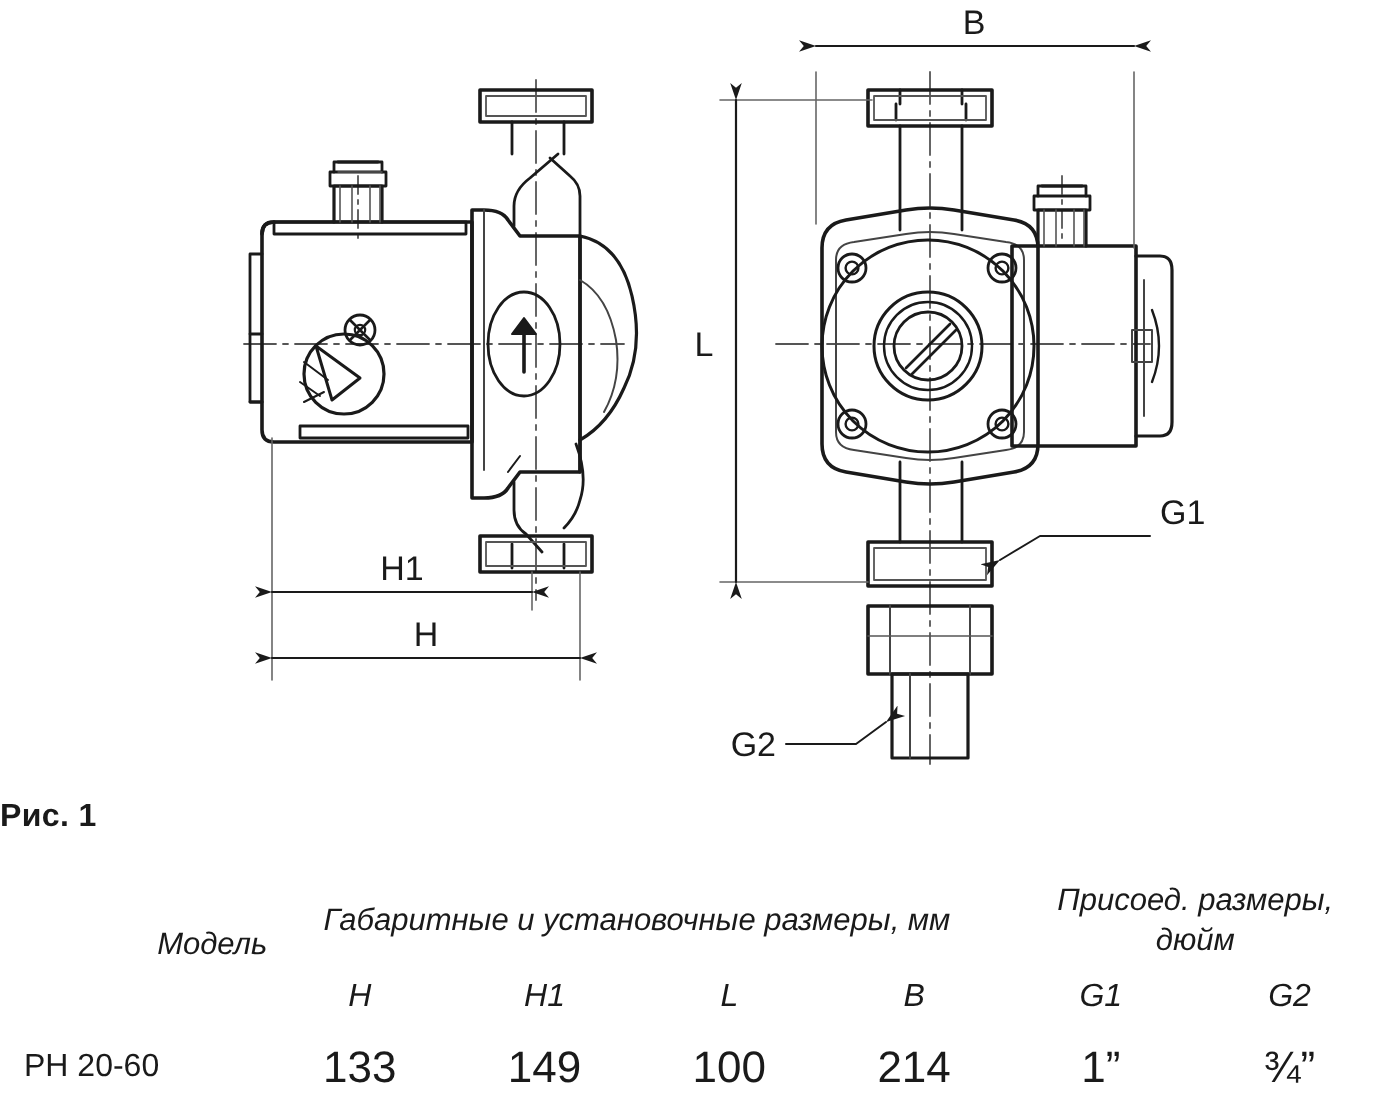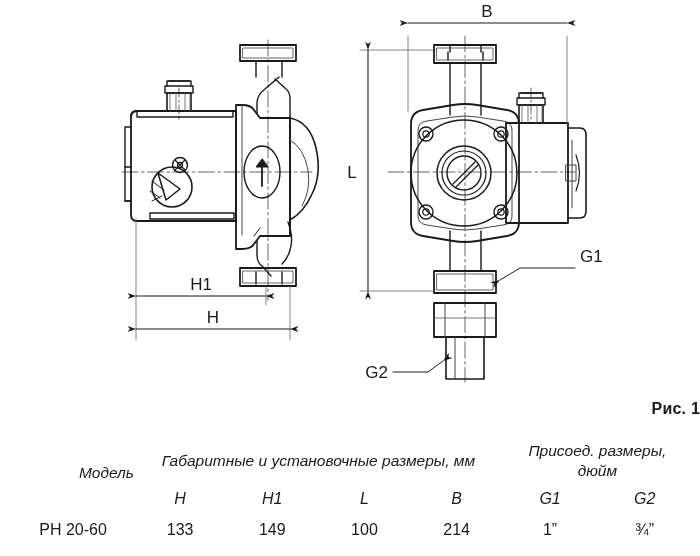--- a/index.html
+++ b/index.html
@@ -5,39 +5,39 @@
   html,body{margin:0;padding:0;background:#ffffff;}
   body{width:700px;height:556px;position:relative;overflow:hidden;
        font-family:"Liberation Sans", sans-serif;color:#1a1a1a;}
 
   
   #drawing{position:absolute;left:0;top:0;width:700px;height:400px;}
   #drawing svg{display:block;}
 
   
   #fig-caption{position:absolute;left:0;top:400px;width:700px;
-      text-align:right;font-weight:bold;font-size:16px;letter-spacing:.2px;}
+      text-align:left;font-weight:bold;font-size:16px;letter-spacing:.2px;}
 
   
   #spec-table{position:absolute;left:8px;top:434px;width:684px;
       border-collapse:collapse;font-size:15px;}
   #spec-table td,#spec-table th{padding:0;border:0;font-weight:normal;}
 
   .rule-top{border-top:2px solid #3c3c3c;}
   .rule-mid{border-top:1.5px solid #3c3c3c;}
   .rule-sub{border-top:1.5px solid #3c3c3c;}
 
   .grp-head{font-style:italic;font-size:15.5px;text-align:center;
       line-height:1.28;padding:7px 4px 5px 4px !important;vertical-align:middle;}
   .model-head{font-style:italic;font-size:15.5px;text-align:right;
       padding-left:4px !important;vertical-align:middle;}
   .sym{font-style:italic;font-size:16px;text-align:center;
       padding:4px 0 5px 0 !important;}
-  .val{font-size:16px;text-align:center;padding:8px 0 4px 0 !important;}
-  .val-model{font-size:16px;text-align:center;padding:8px 0 4px 4px !important;}
+  .val{font-size:22px;text-align:center;padding:8px 0 4px 0 !important;}
+  .val-model{font-size:16px;text-align:left;padding:8px 0 4px 4px !important;}
 
   .c-model{width:126px;}
   .c-dim{width:96px;}
   .c-g{width:98px;}
 </style>
 </head>
 <body>
 
 <div id="drawing">
 <svg width="700" height="400" viewBox="0 0 700 400" xmlns="http://www.w3.org/2000/svg">

